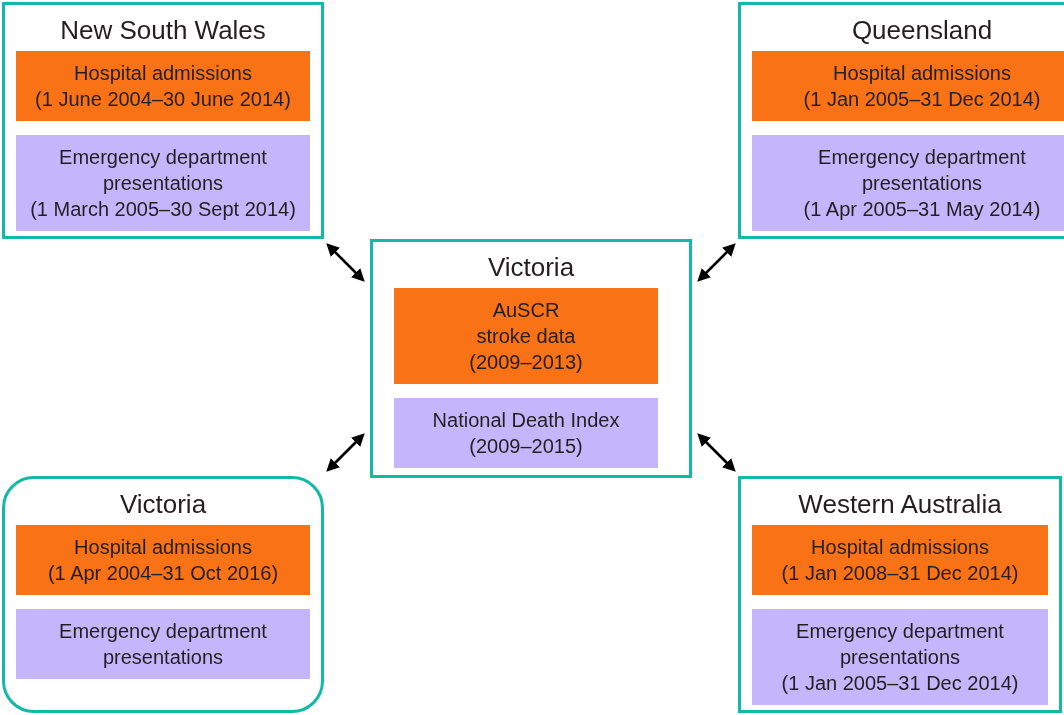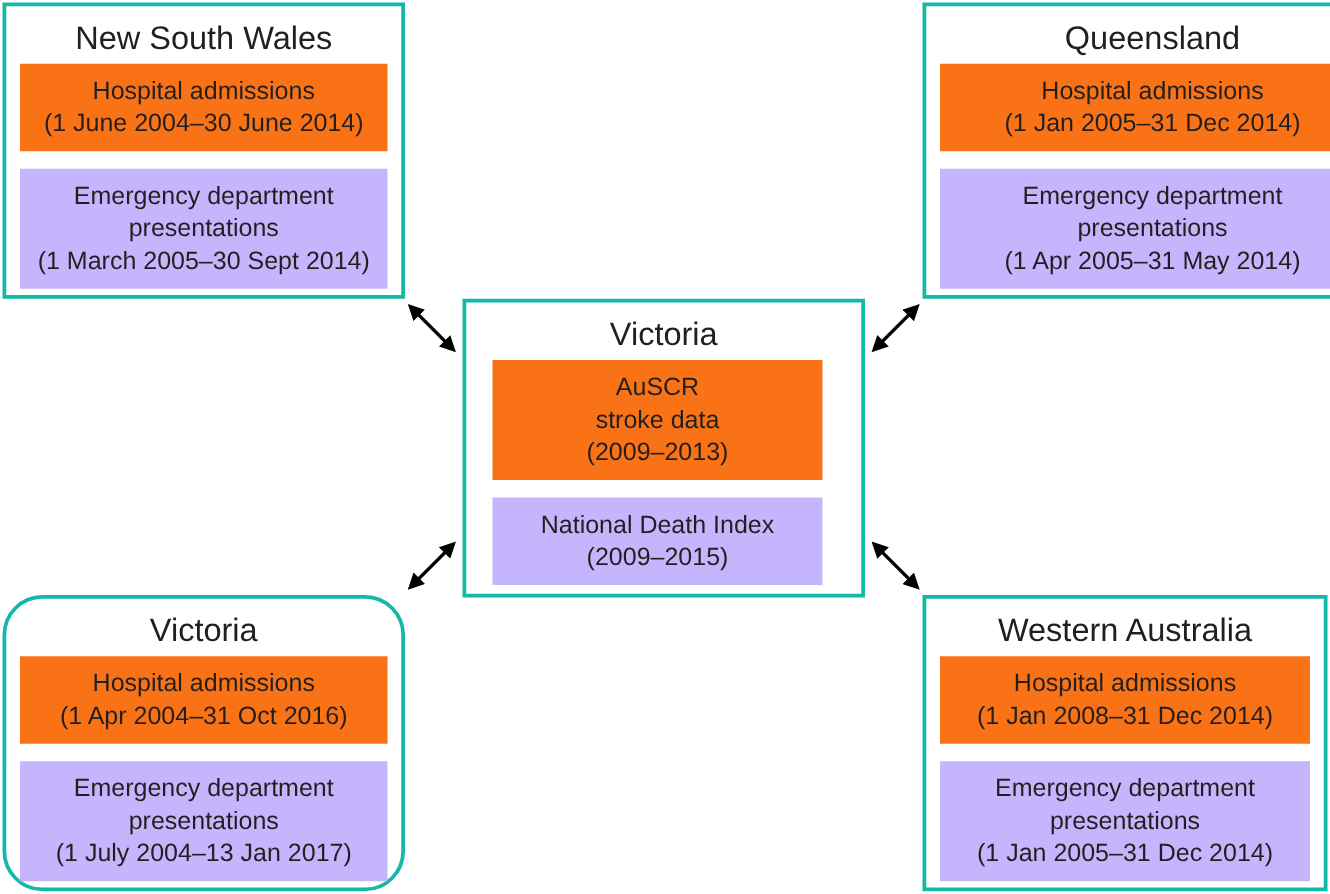--- a/index.html
+++ b/index.html
@@ -97,21 +97,20 @@
 
   <div class="box vic">
     <div class="box-title">Victoria</div>
     <div class="panel blue">
       <div class="panel-line">Hospital admissions</div>
       <div class="panel-line">(1 Apr 2004–31 Oct 2016)</div>
     </div>
     <div class="panel pink">
       <div class="panel-line">Emergency department</div>
       <div class="panel-line">presentations</div>
-      <div class="panel-line">(1 July 2004–13 Jan 2017)</div>
     </div>
   </div>
 
   <div class="box wa">
     <div class="box-title">Western Australia</div>
     <div class="panel blue">
       <div class="panel-line">Hospital admissions</div>
       <div class="panel-line">(1 Jan 2008–31 Dec 2014)</div>
     </div>
     <div class="panel pink">

